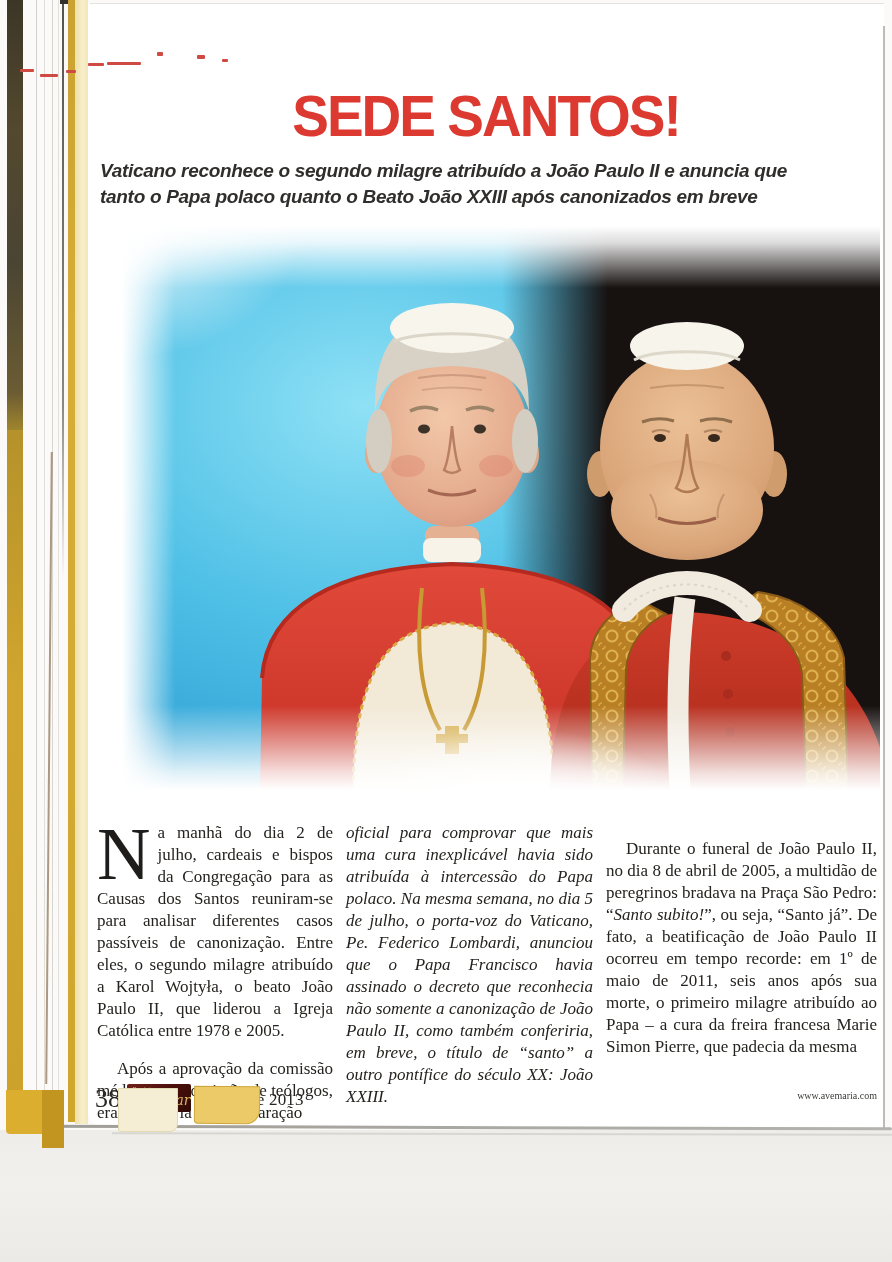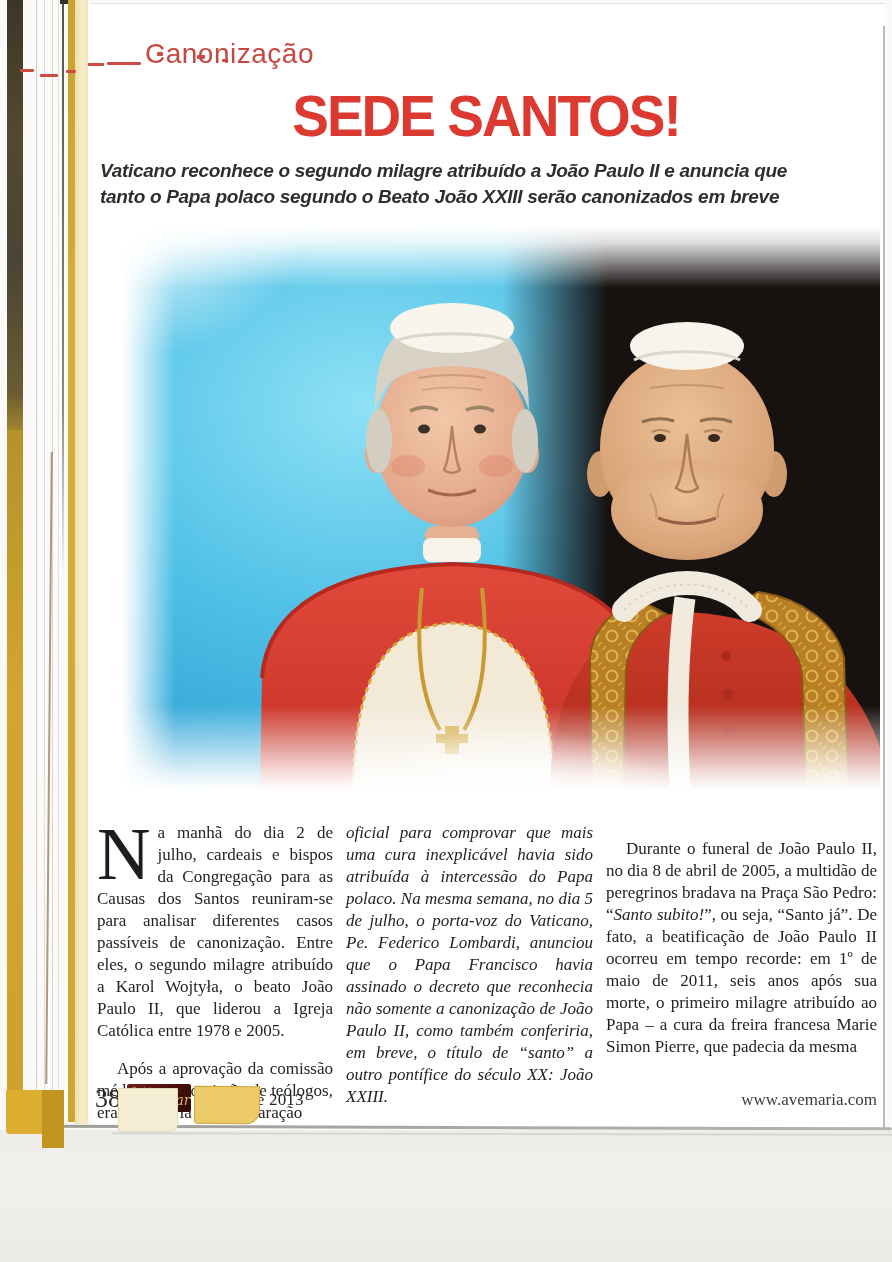--- a/index.html
+++ b/index.html
@@ -63,21 +63,21 @@
   .col3 h3{margin:0 0 5px 0;font-size:17.5px;font-weight:bold;color:#1d1c1a;}
   .col3 h3 .it{font-style:italic;}
   .inline-it{font-style:italic;}
 
   
   .footer-pageno{left:95px;top:1084px;font-size:26px;color:#2a2925;}
   .logo-box{left:127px;top:1084px;width:64px;height:28px;background:linear-gradient(135deg,#71211a,#4a0f0a 55%,#2f0a06);border-radius:2px;color:#d8b66a;overflow:hidden;}
   .logo-small{position:absolute;left:5px;top:1px;font-size:7px;font-style:italic;letter-spacing:.3px;}
   .logo-main{position:absolute;left:4px;top:8px;font-size:14px;font-style:italic;font-family:"DejaVu Serif",serif;white-space:nowrap;}
   .footer-issue{left:198px;top:1090px;font-size:17px;color:#26251f;letter-spacing:.2px;}
-  .footer-site{left:640px;top:1090px;width:237px;text-align:right;font-size:17px;color:#3c3b36;}
+  .footer-site{left:640px;top:1090px;width:237px;text-align:right;font-size:10px;color:#3c3b36;}
 </style>
 </head>
 <body>
 
 <div class="scan">
 
   <div class="abs strip-dark"></div>
   <div class="abs strip-gold-long"></div>
   <div class="abs hairline" style="left:36px;height:1098px;opacity:.8;"></div>
   <div class="abs hairline" style="left:44px;height:1104px;opacity:.55;"></div>
@@ -95,25 +95,24 @@
 
   <div class="red-mark" style="left:20px;top:69px;width:14px;"></div>
   <div class="red-mark" style="left:40px;top:74px;width:18px;"></div>
   <div class="red-mark" style="left:66px;top:70px;width:10px;"></div>
   <div class="red-mark" style="left:88px;top:63px;width:16px;"></div>
   <div class="red-mark" style="left:107px;top:62px;width:34px;"></div>
   <div class="red-mark" style="left:157px;top:52px;width:6px;height:4px;"></div>
   <div class="red-mark" style="left:197px;top:55px;width:8px;height:4px;"></div>
   <div class="red-mark" style="left:222px;top:59px;width:6px;height:3px;"></div>
 
-  <div class="abs section-label">Canonização</div>
   <div class="abs title">SEDE SANTOS!</div>
   <div class="abs subtitle">
     <div>Vaticano reconhece o segundo milagre atribuído a João Paulo II e anuncia que</div>
-    <div>tanto o Papa polaco  segundo o Beato João XXIII serão canonizados em breve</div>
+    <div>tanto o Papa polaco  quanto o Beato João XXIII após canonizados em breve</div>
   </div>
 
   <div class="abs photo">
     <svg width="758" height="564" viewBox="0 0 758 564" xmlns="http://www.w3.org/2000/svg">
       <defs>
         <radialGradient id="gCyan" cx="32%" cy="32%" r="85%">
           <stop offset="0%" stop-color="#8fe1f5"></stop>
           <stop offset="45%" stop-color="#4fc0e6"></stop>
           <stop offset="100%" stop-color="#2596cf"></stop>
         </radialGradient>

